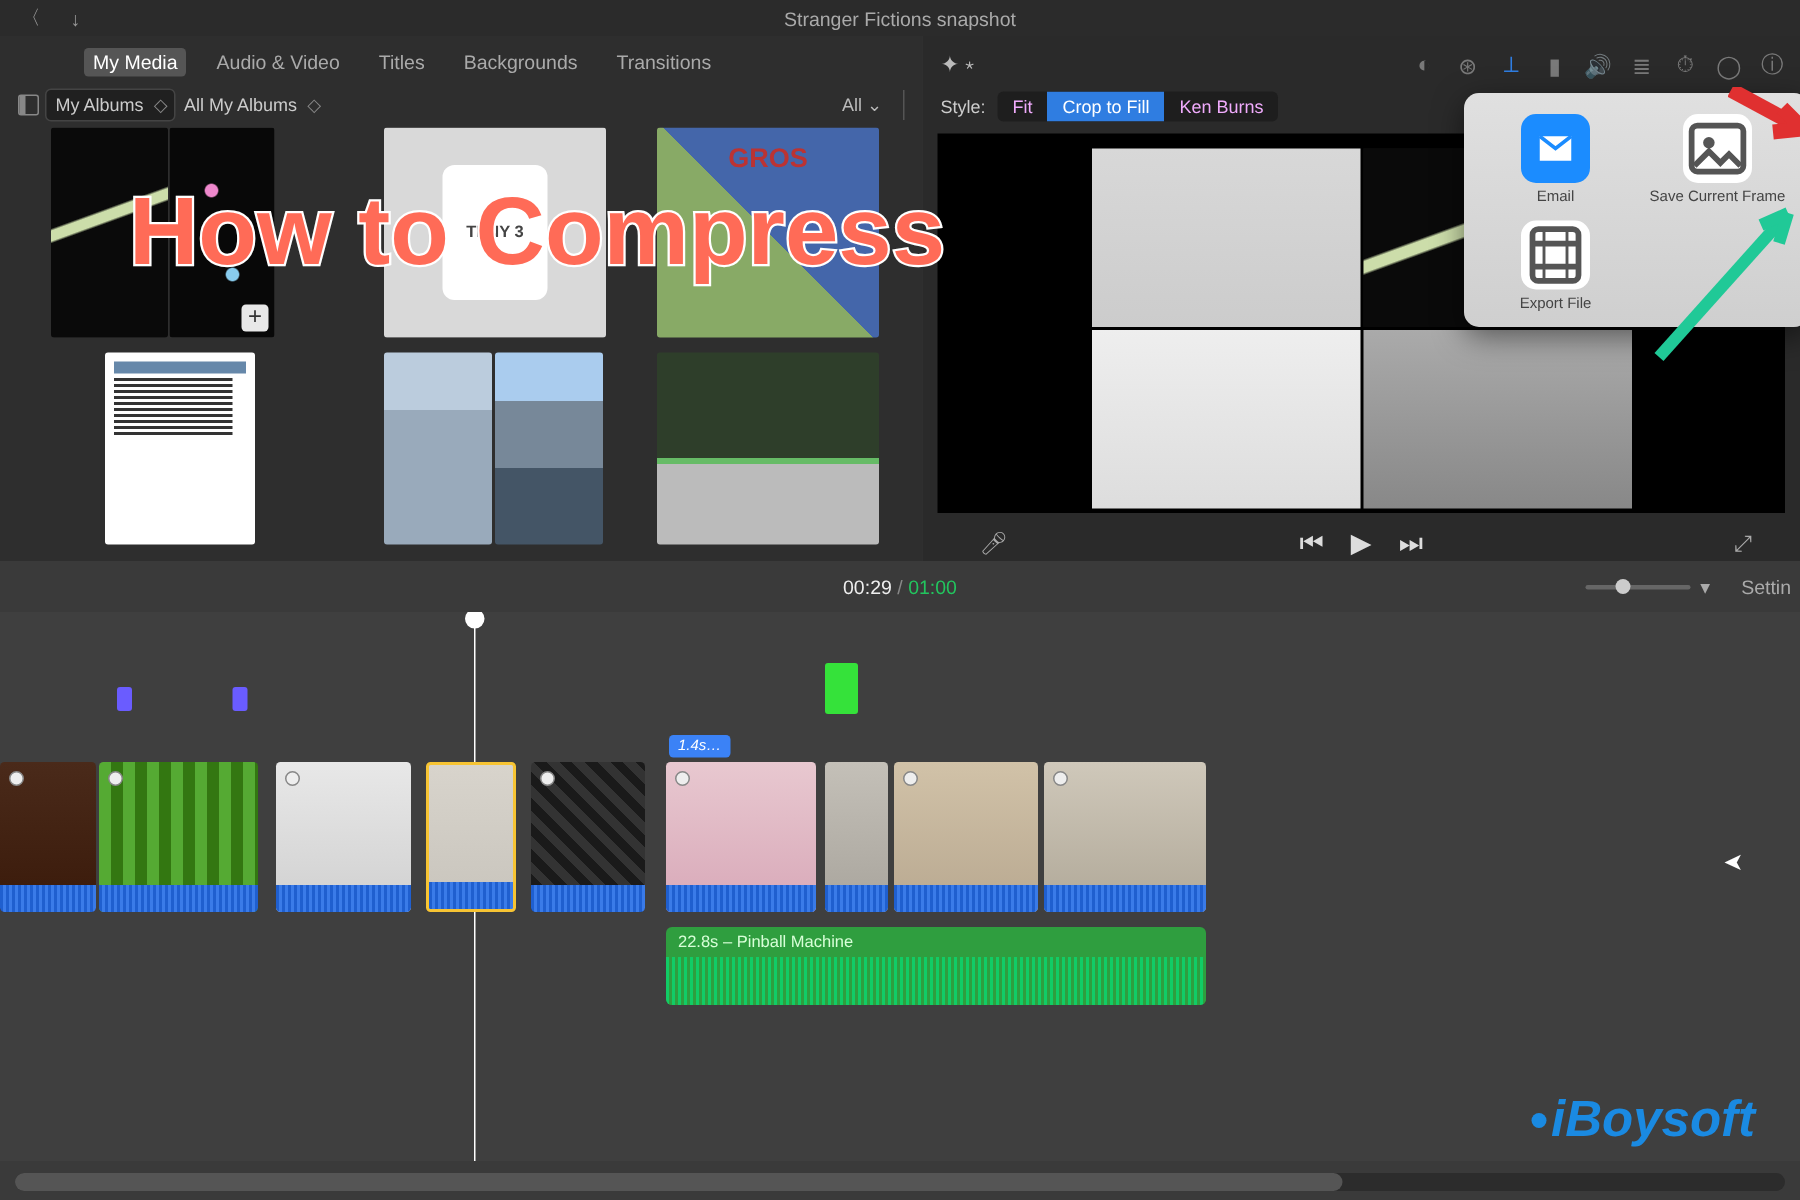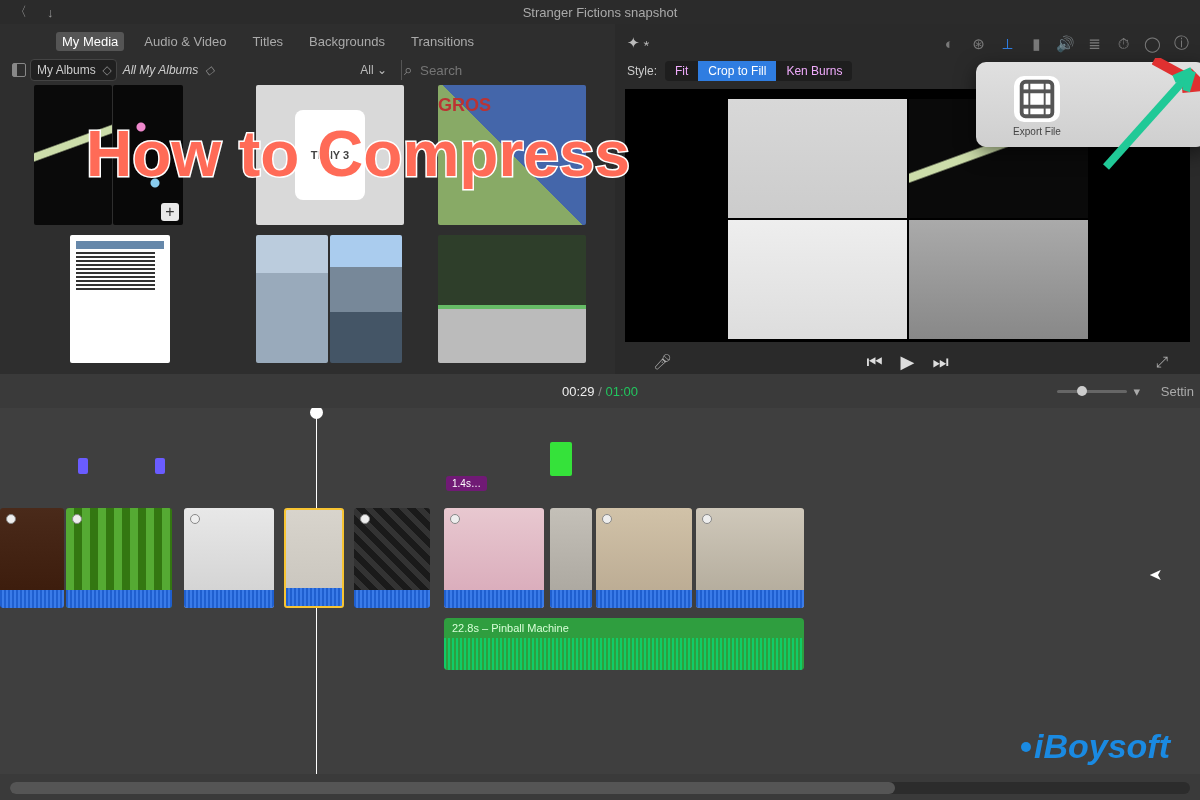--- a/index.html
+++ b/index.html
@@ -44,21 +44,21 @@
   .thumb.t1b { left:113px; top:0; width:70px; height:140px;
     background:radial-gradient(circle at 40% 30%,#e8c 4px,transparent 5px),
                radial-gradient(circle at 60% 70%,#8ce 4px,transparent 5px),#080808; }
   .thumb.t2 { left:256px; top:0; width:148px; height:140px;
     background:linear-gradient(#d9d9d9,#d9d9d9),#e8e8e8;
     display:flex; align-items:center; justify-content:center; color:#444; font-weight:bold;}
   .thumb.t2 .tee { width:70px; height:90px; background:#fff; border-radius:8px;
      display:flex; align-items:center; justify-content:center; font-size:11px; text-align:center;}
   .thumb.t3 { left:438px; top:0; width:148px; height:140px;
     background:linear-gradient(45deg,#8a6 0 50%,#46a 50% 100%);
-    display:flex; align-items:flex-start; color:#b33; font-weight:bold;
+    display:flex; align-items:flex-start; justify-content:center; color:#b33; font-weight:bold;
     font-size:18px; padding-top:10px;}
   .thumb.t4 { left:70px; top:150px; width:100px; height:128px; background:#fff; color:#222;
     font-size:5px; padding:6px; overflow:hidden;}
   .thumb.t4 .bar { height:8px; background:#68a; margin-bottom:3px;}
   .thumb.t4 .line { height:2px; background:#333; margin:2px 0; width:90%;}
   .thumb.t5 { left:256px; top:150px; width:72px; height:128px;
     background:linear-gradient(#bcd 0 30%,#9ab 30% 100%);}
   .thumb.t6 { left:330px; top:150px; width:72px; height:128px;
     background:linear-gradient(#ace 0 25%,#789 25% 60%,#456 60% 100%);}
   .thumb.t7 { left:438px; top:150px; width:148px; height:128px;
@@ -128,22 +128,22 @@
     background:#fff;}
   .play-head { position:absolute; left:310px; top:-2px; width:13px; height:13px;
     background:#fff; border-radius:50%;}
   .markers { position:absolute; top:50px; height:18px;}
   .marker { position:absolute; top:0; width:10px; height:16px; background:#6a5cff;
     border-radius:2px;}
   .marker.green { background:#35e23a; width:22px; height:34px; top:-16px; left:550px;}
   .marker.m1 { left:78px;}
   .marker.m2 { left:155px;}
   .marker.m3 { left:550px;}
-  .tag { position:absolute; top:68px; background:#701a75; color:#fff; font-size:10px;
-    padding:2px 6px; border-radius:3px;}
+  .tag { position:absolute; top:82px; background:#3b82f6; color:#fff; font-size:10px;
+    padding:2px 6px; border-radius:3px;font-style:italic;}
   .tag.ta { left:446px;} .tag.tb { left:602px;margin-top:45px;}
 
   .clips { position:absolute; top:100px; left:0; right:0; height:100px;}
   .clip { position:absolute; top:0; height:100px; border-radius:3px; overflow:hidden;
     background:#555; display:flex;}
   .clip .wave { position:absolute; left:0; right:0; bottom:0; height:18px;
     background:repeating-linear-gradient(90deg,#1f5fcf 0 2px,#3a7be8 2px 4px);}
   .clip .dot { position:absolute; left:6px; top:6px; width:10px; height:10px;
     background:#eee; border-radius:50%; border:1px solid #888;}
   .clip.c1 { left:0; width:64px;
@@ -208,26 +208,23 @@
     <div class="tabs">
       <span class="tab active">My Media</span>
       <span class="tab">Audio &amp; Video</span>
       <span class="tab">Titles</span>
       <span class="tab">Backgrounds</span>
       <span class="tab">Transitions</span>
     </div>
     <div class="browser-bar">
       <span class="viewmode"></span>
       <span class="dropdown">My Albums</span>
-      <span class="dropdown" style="background:transparent;border:none;font-style:italic;">All My Albums</span>
+      <span class="dropdown" style="background:transparent;border:none;">All My Albums</span>
       <span class="spacer"></span>
       <span class="filter"><span>All</span> ⌄</span>
-      <span class="search-wrap">
-        <input class="search" placeholder="Search" style="">
-      </span>
     </div>
     <div class="thumbs">
       <div class="thumb t1"></div>
       <div class="thumb t1b">
         <span class="addbtn">+</span>
       </div>
       <div class="thumb t2">
         <div class="tee">TENY
   3</div>
       </div>
@@ -286,20 +283,39 @@
     <div class="player-ctrl" style="position:relative;height:26px;">
       <span class="mic">🎤︎</span>
       <span class="pcbtn">⏮</span>
       <span class="pcbtn">▶</span>
       <span class="pcbtn">⏭</span>
       <span class="full">⤢</span>
     </div>
 
     <div class="popover">
       <div class="pitem">
+        <div class="picon mail">
+          <svg viewBox="0 0 24 24" fill="#fff">
+              <path d="M3 5h18v14H3z" fill="#fff"></path>
+              <path d="M3 5l9 7 9-7" stroke="#1b8cff" stroke-width="2" fill="none"></path>
+            </svg>
+        </div>
+        <span>Email</span>
+      </div>
+      <div class="pitem">
+        <div class="picon">
+          <svg viewBox="0 0 24 24">
+              <rect x="3" y="4" width="18" height="16" rx="2" fill="none" stroke="#555" stroke-width="2"></rect>
+              <circle cx="9" cy="10" r="2" fill="#555"></circle>
+              <path d="M4 18l5-5 4 4 3-3 4 4" stroke="#555" stroke-width="2" fill="none"></path>
+            </svg>
+        </div>
+        <span>Save Current Frame</span>
+      </div>
+      <div class="pitem">
         <div class="picon">
           <svg viewBox="0 0 24 24">
               <rect x="4" y="3" width="16" height="18" rx="2" fill="none" stroke="#555" stroke-width="2"></rect>
               <line x1="4" y1="8" x2="20" y2="8" stroke="#555" stroke-width="2"></line>
               <line x1="4" y1="16" x2="20" y2="16" stroke="#555" stroke-width="2"></line>
               <line x1="8" y1="3" x2="8" y2="21" stroke="#555" stroke-width="1"></line>
               <line x1="16" y1="3" x2="16" y2="21" stroke="#555" stroke-width="1"></line>
             </svg>
         </div>
         <span>Export File</span>

